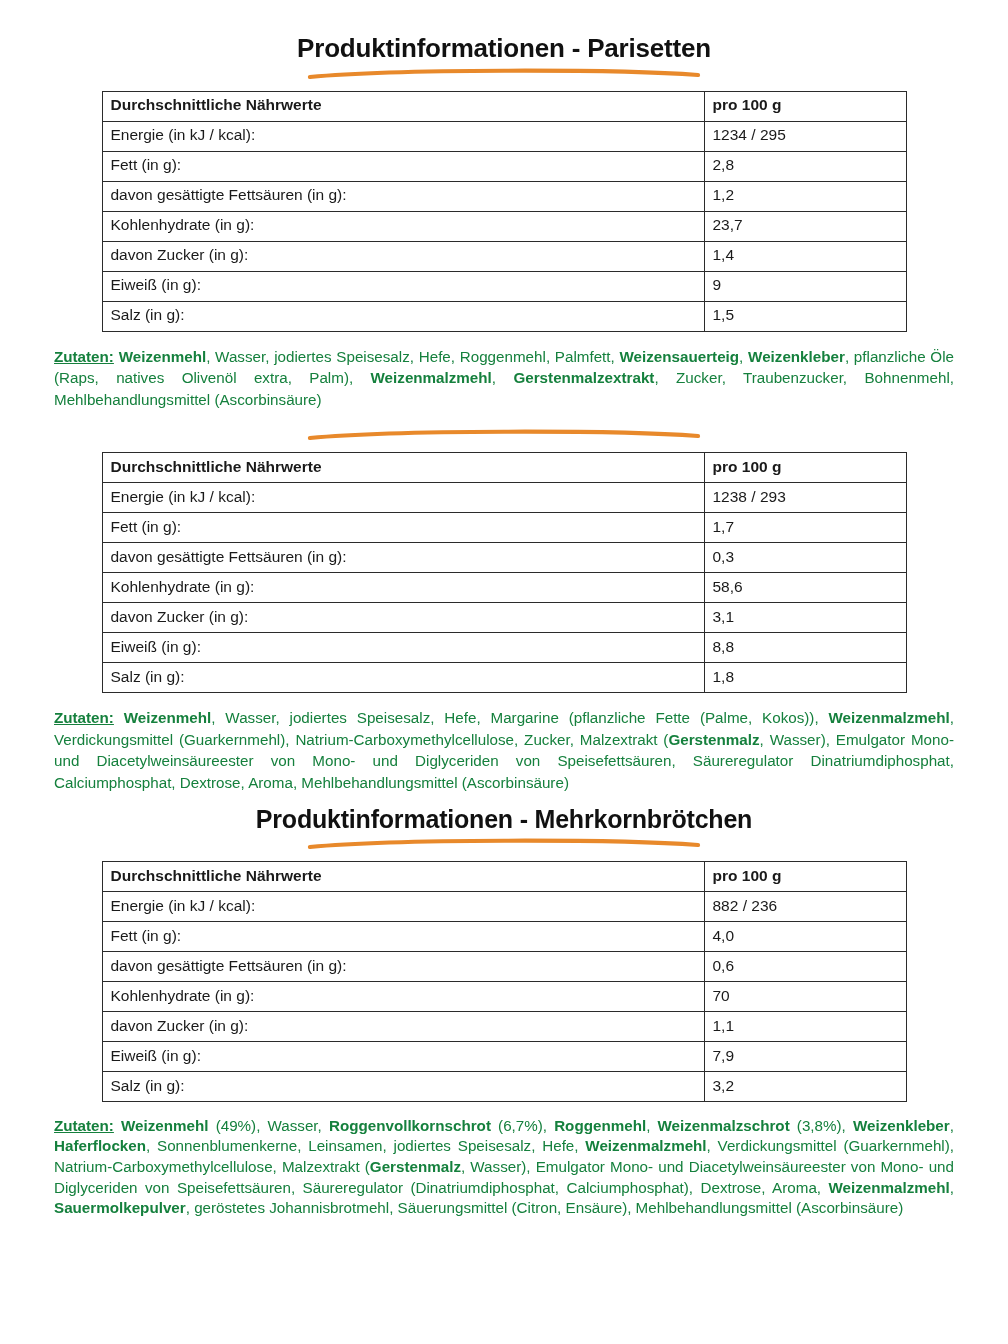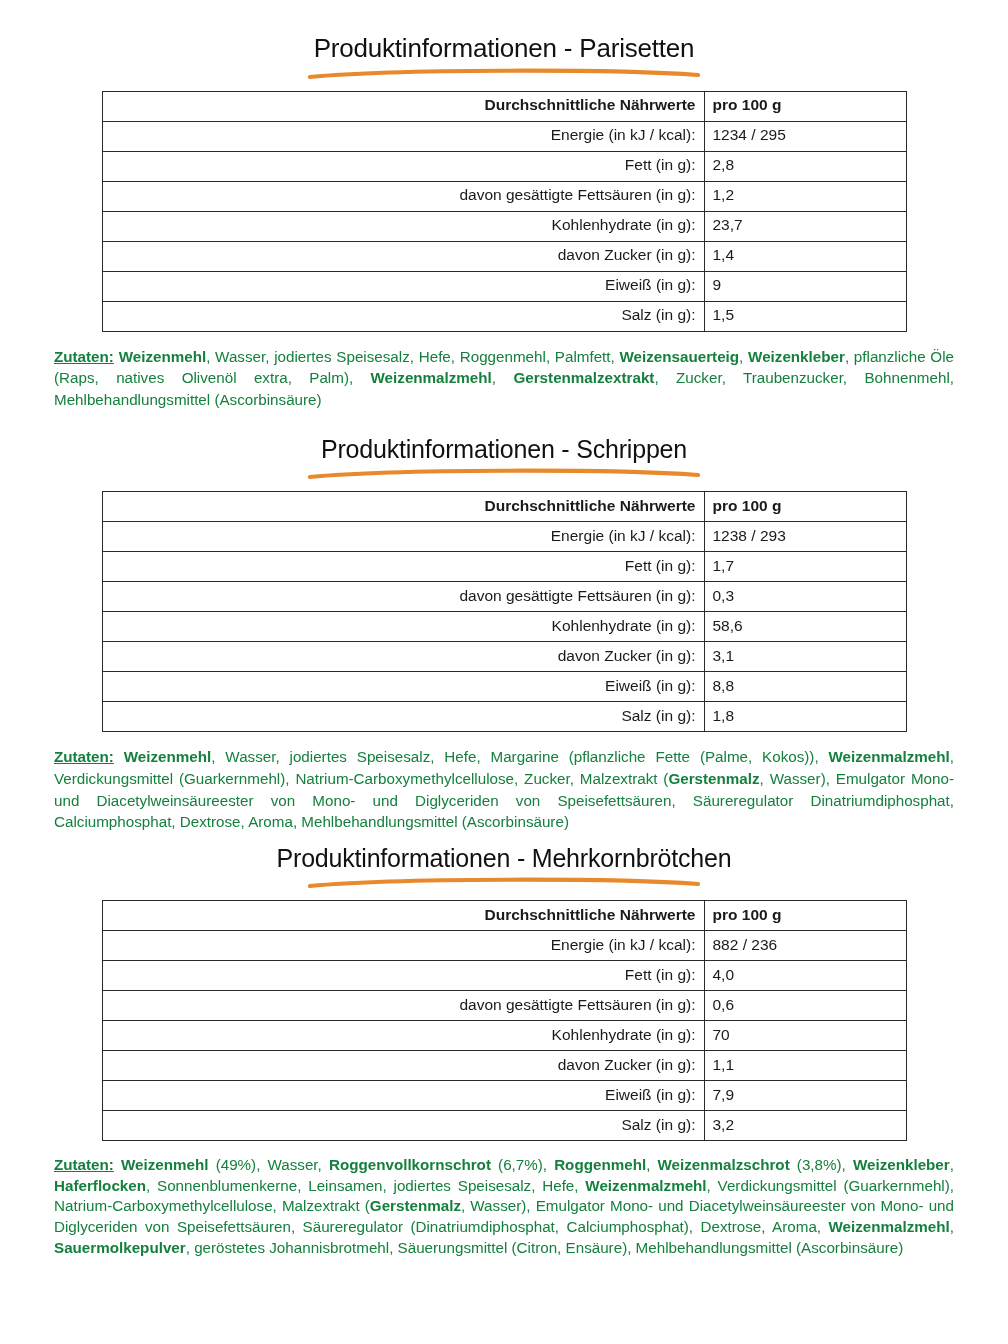--- a/index.html
+++ b/index.html
@@ -19,21 +19,21 @@
     width: 1008px;
     height: 1344px;
     box-sizing: border-box;
     padding: 26px 52px 10px 52px;
   }
   .section { margin-bottom: 4px; }
 
   .section-title {
     text-align: center;
     font-size: 26px;
-    font-weight: normal;
+    font-weight: bold;
     letter-spacing: -0.2px;
     color: #111;
     margin: 0;
     padding: 6px 0 0 0;
     line-height: 1.25;
   }
   .title-underline {
     width: 400px;
     height: 14px;
     margin: 2px auto 10px auto;
@@ -50,21 +50,21 @@
   table.nutrition td {
     border: 1px solid #2b2b2b;
     font-size: 15.5px;
     padding: 4px 8px 5px 8px;
     line-height: 1.2;
     height: 20px;
   }
   table.nutrition tr.head td {
     font-weight: bold;
   }
-  td.label { width: 585px; text-align: right; }
+  td.label { width: 585px; text-align: left; }
   td.value { width: 185px; text-align: left; }
   td.indent { padding-left: 18px; }
 
   .ingredients {
     font-size: 15.2px;
     line-height: 1.42;
     text-align: justify;
     margin: 14px 0 0 0;
     padding: 0 2px;
     color: #15803d;
@@ -130,21 +130,20 @@
           <td class="label">Salz (in g):</td>
           <td class="value">1,5</td>
         </tr>
       </tbody>
     </table>
 
     <p class="ingredients"><span class="lead">Zutaten:</span><span> <b>Weizenmehl</b>, Wasser, jodiertes Speisesalz, Hefe, Roggenmehl, Palmfett, <b>Weizensauerteig</b>, <b>Weizenkleber</b>, pflanzliche Öle (Raps, natives Olivenöl extra, Palm), <b>Weizenmalzmehl</b>, <b>Gerstenmalzextrakt</b>, Zucker, Traubenzucker, Bohnenmehl, Mehlbehandlungsmittel (Ascorbinsäure)</span></p>
   </div>
 
   <div class="section sec2 sp1">
-    <h1 class="section-title">Produktinformationen - Schrippen</h1>
     <div class="title-underline">
       <svg width="400" height="14" viewBox="0 0 400 14">
         <path d="M6 10 C 90 2, 310 2, 394 8" stroke="#E8892B" stroke-width="4.2" fill="none" stroke-linecap="round"></path>
       </svg>
     </div>
 
     <table class="nutrition">
       <tbody>
         <tr class="head">
           <td class="label">Durchschnittliche Nährwerte</td>

